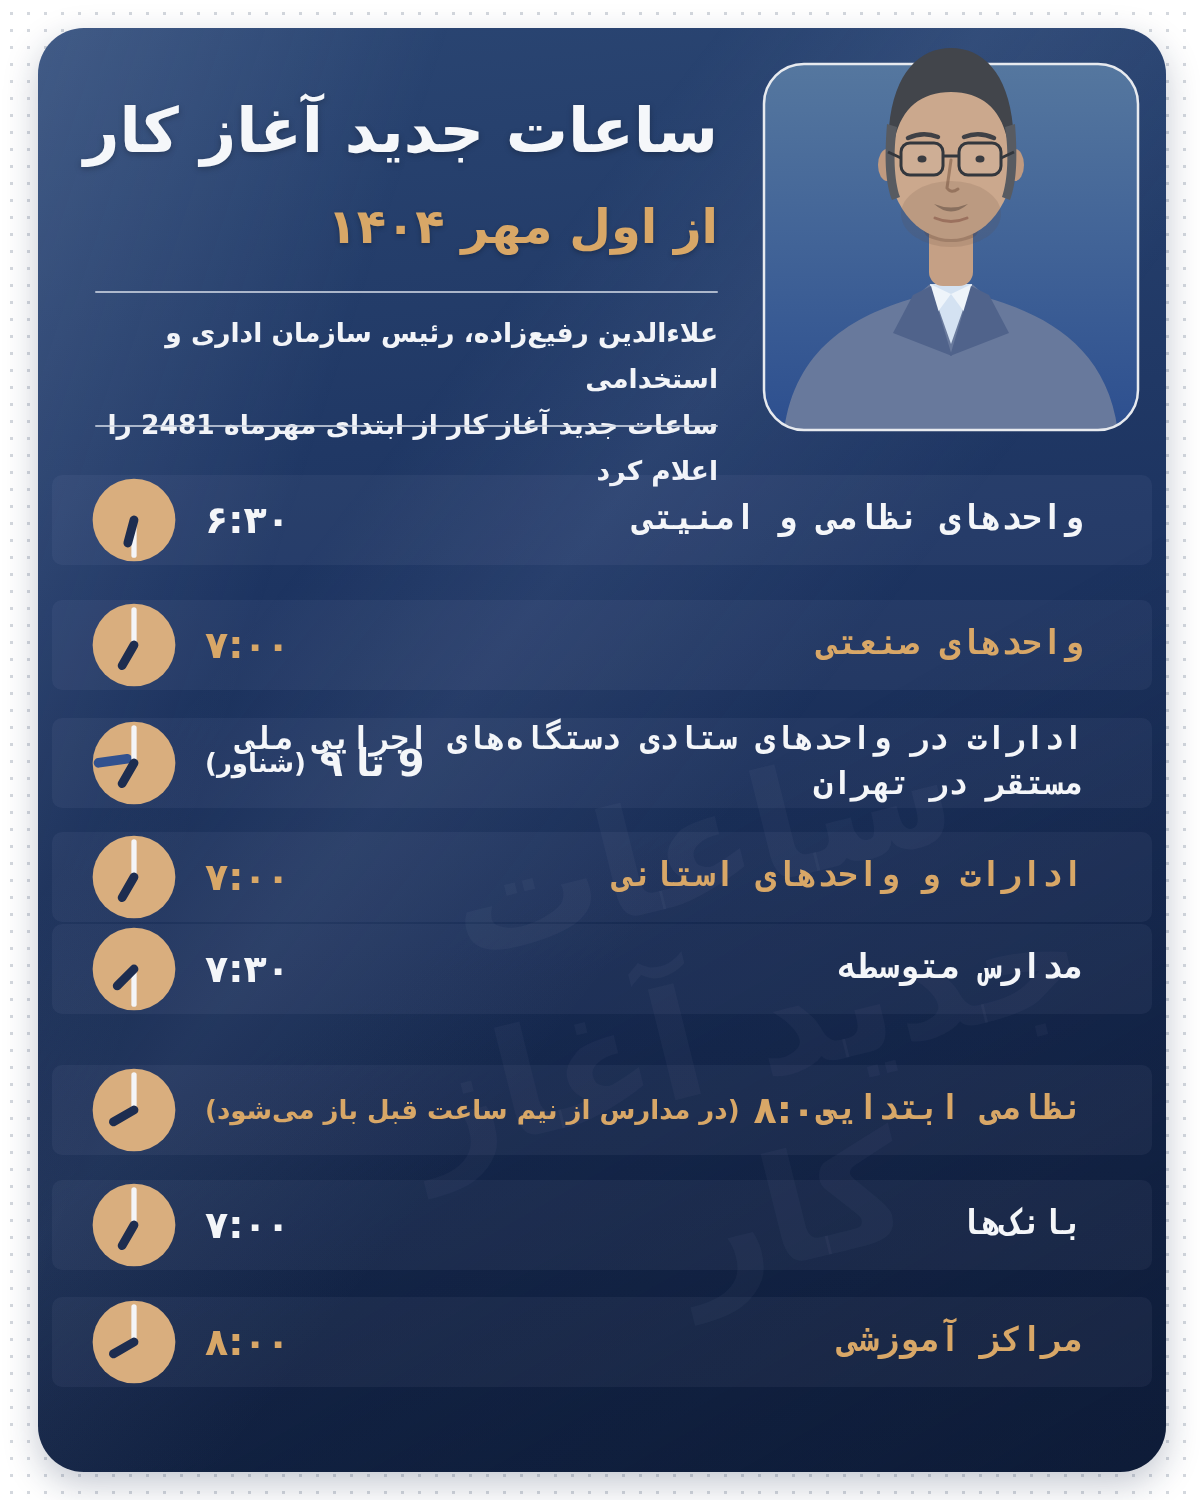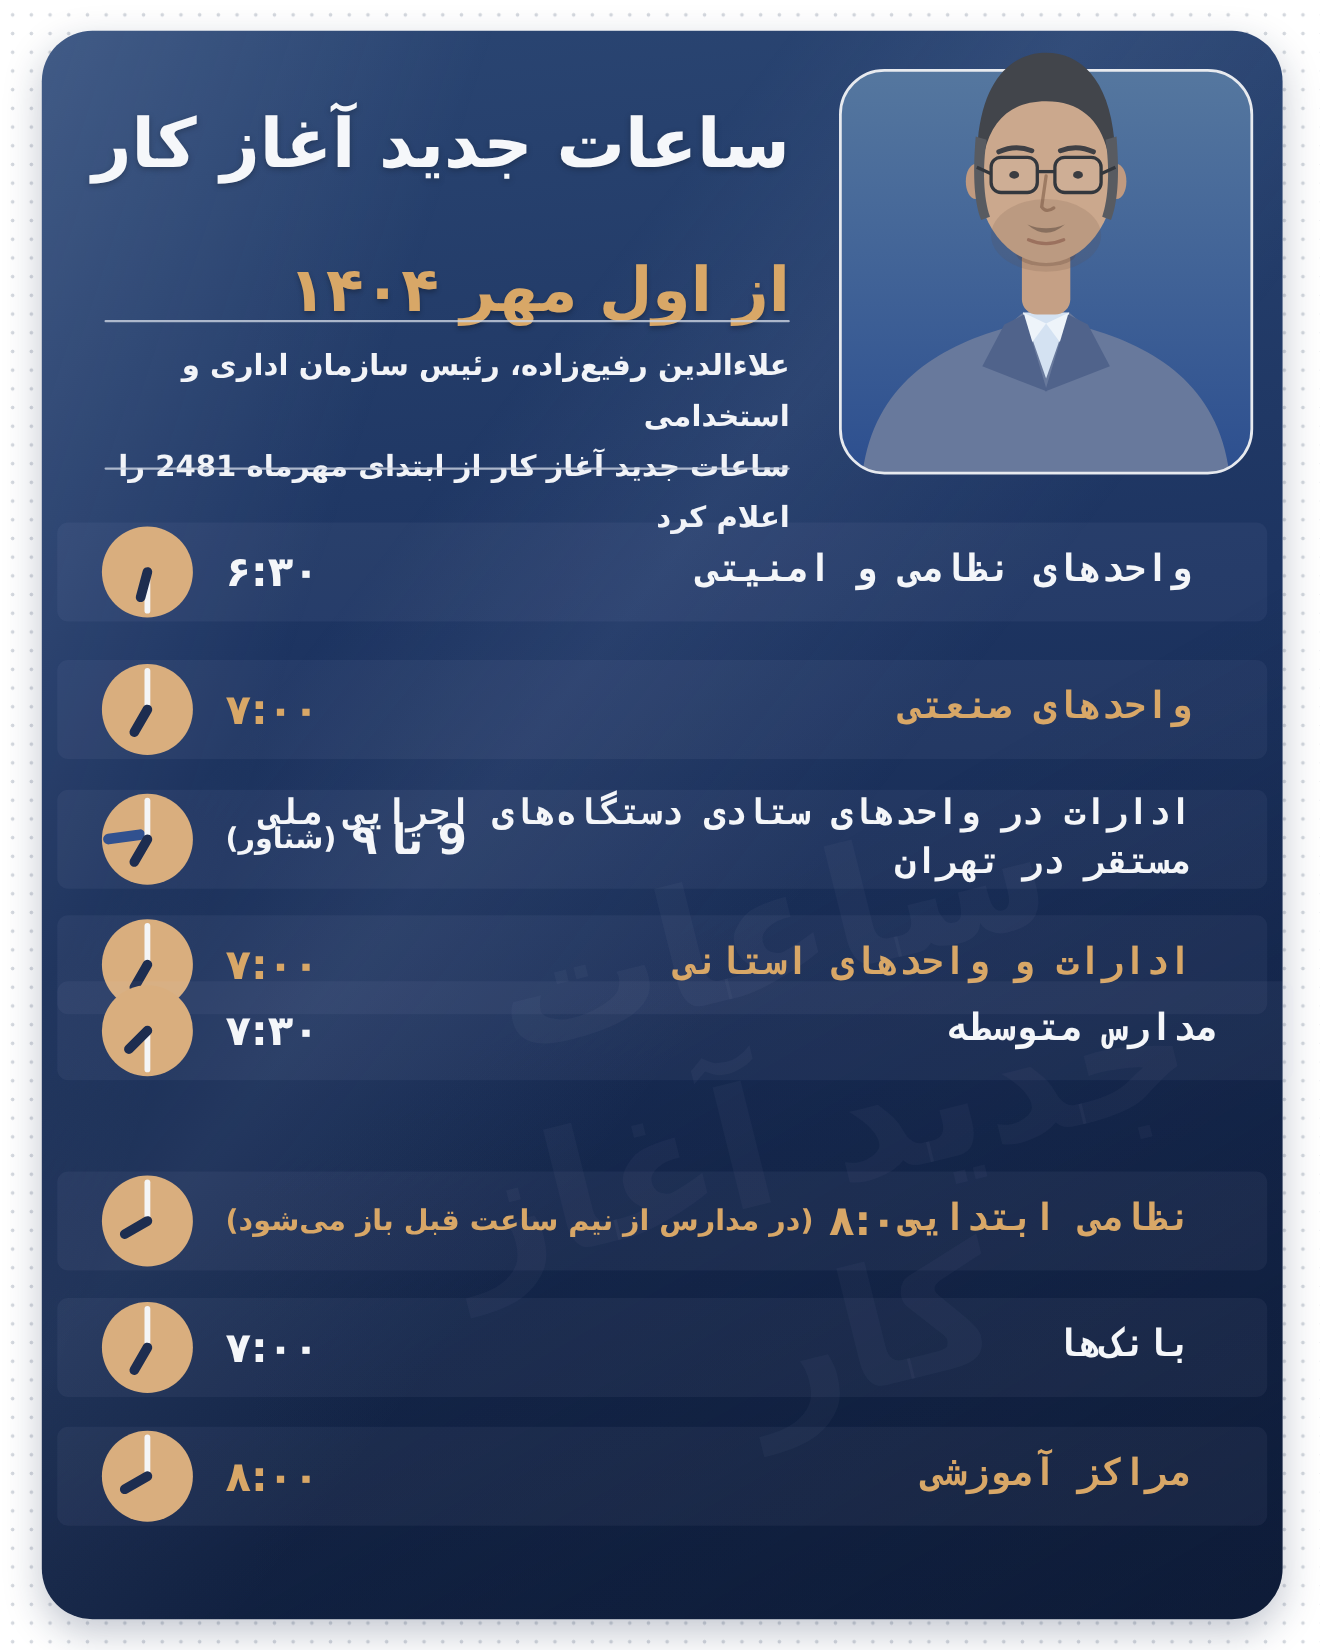--- a/index.html
+++ b/index.html
@@ -39,23 +39,22 @@
   }
   .title{
     position:absolute;top:70px;right:448px;
     direction:rtl;text-align:right;white-space:nowrap;
     color:#f5f7fa;font-size:62px;font-weight:bold;line-height:1.05;
     text-shadow:0 2px 6px rgba(0,0,0,.25);
   }
   .subtitle{
     position:absolute;top:172px;right:448px;
     direction:rtl;text-align:right;white-space:nowrap;
-    color:#d8a767;font-size:56px;font-weight:bold;line-height:1.1;
+    color:#d8a767;font-size:48px;font-weight:bold;line-height:1.1;
     text-shadow:0 2px 5px rgba(0,0,0,.25);
-    margin-top:34px;
   }
   .divider{
     position:absolute;left:57px;width:623px;height:2px;
     background:rgba(205,213,226,.8);border-radius:1px;
   }
   .divider.d1{top:263px;}
   .divider.d2{top:397px;}
   .description{
     position:absolute;top:282px;left:57px;width:623px;
     direction:rtl;text-align:right;
@@ -221,21 +220,21 @@
     <line x1="50" y1="50" x2="50.0" y2="10.0" stroke="#f4f5f7" stroke-width="6" stroke-linecap="round"></line>
     <line x1="50" y1="50" x2="36.5" y2="73.4" stroke="#1d2d50" stroke-width="10" stroke-linecap="round"></line>
   </svg></div>
           <div class="time-group">
             <span class="time c-gold">۷:۰۰</span>
           </div>
           <div class="row-label c-gold">
             <div>ادارات و واحدهای استانی</div>
           </div>
         </div>
-        <div class="row" style="top: 866px; padding-left: 24px;">
+        <div class="row" style="top: 898px;">
           <div class="band"></div>
           <div class="clock"><svg viewBox="0 0 100 100" width="88" height="88">
     <circle cx="50" cy="50" r="47" fill="#d9ae7e"></circle>
 
     <line x1="50" y1="50" x2="50.0" y2="90.0" stroke="#f4f5f7" stroke-width="6" stroke-linecap="round"></line>
     <line x1="50" y1="50" x2="30.9" y2="69.1" stroke="#1d2d50" stroke-width="10" stroke-linecap="round"></line>
   </svg></div>
           <div class="time-group">
             <span class="time c-white">۷:۳۰</span>
           </div>

